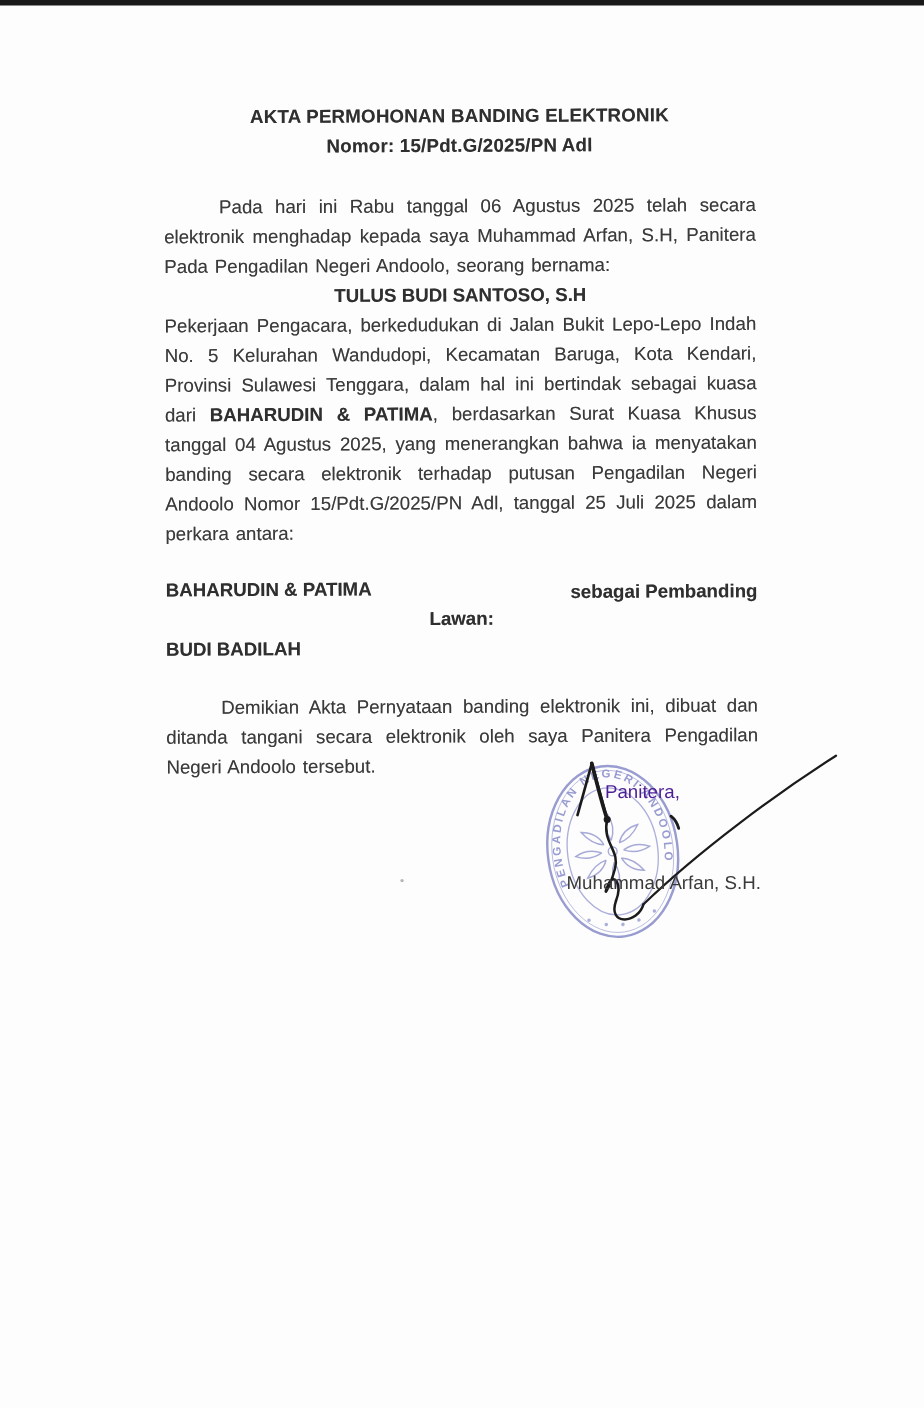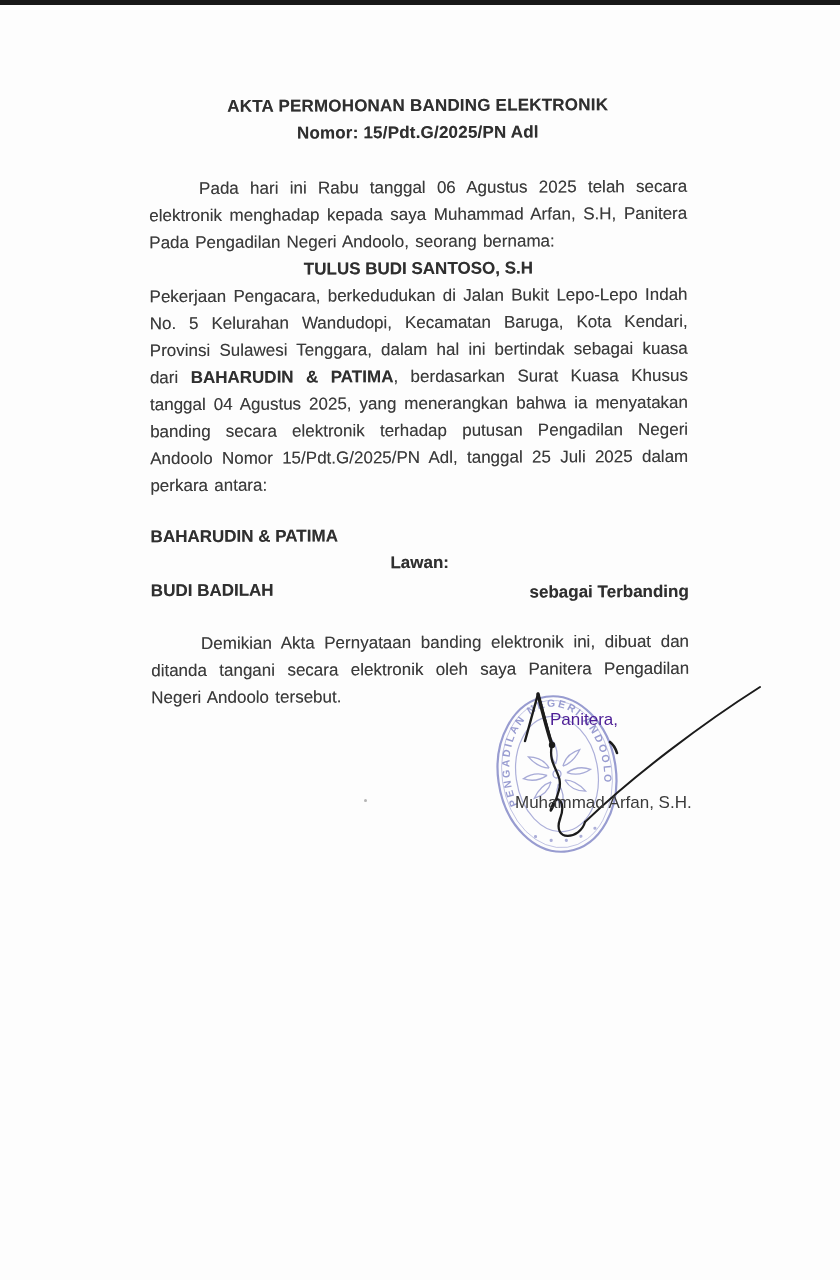--- a/index.html
+++ b/index.html
@@ -66,25 +66,25 @@
 
     <p class="para indent opening">Pada hari ini Rabu tanggal 06 Agustus 2025 telah secara elektronik menghadap kepada saya Muhammad Arfan, S.H, Panitera Pada Pengadilan Negeri Andoolo, seorang bernama:</p>
 
     <div class="center-name">TULUS BUDI SANTOSO, S.H</div>
 
     <p class="para"><span>Pekerjaan Pengacara, berkedudukan di Jalan Bukit Lepo-Lepo Indah No. 5 Kelurahan Wandudopi, Kecamatan Baruga, Kota Kendari, Provinsi Sulawesi Tenggara, dalam hal ini bertindak sebagai kuasa dari </span><span class="b">BAHARUDIN &amp; PATIMA</span><span>, berdasarkan Surat Kuasa Khusus tanggal 04 Agustus 2025, yang menerangkan bahwa ia menyatakan banding secara elektronik terhadap putusan Pengadilan Negeri Andoolo Nomor 15/Pdt.G/2025/PN Adl, tanggal 25 Juli 2025 dalam perkara antara:</span></p>
 
     <div class="parties">
       <div class="party-row">
         <span class="b">BAHARUDIN &amp; PATIMA</span>
+        <span class="b role">sebagai Pembanding</span>
       </div>
       <div class="versus b">Lawan:</div>
       <div class="party-row">
         <span class="b">BUDI BADILAH</span>
-        <span class="b role">sebagai Terbanding</span>
       </div>
     </div>
 
     <p class="para indent closing">Demikian Akta Pernyataan banding elektronik ini, dibuat dan ditanda tangani secara elektronik oleh saya Panitera Pengadilan Negeri Andoolo tersebut.</p>
   </div>
 
   <div class="sigblock">
     <svg class="sig-svg" viewBox="0 0 340 215">
       <defs>
         <path id="stampArc" d="M 64,123 A 47,66 0 1 1 150,123" fill="none"></path>

